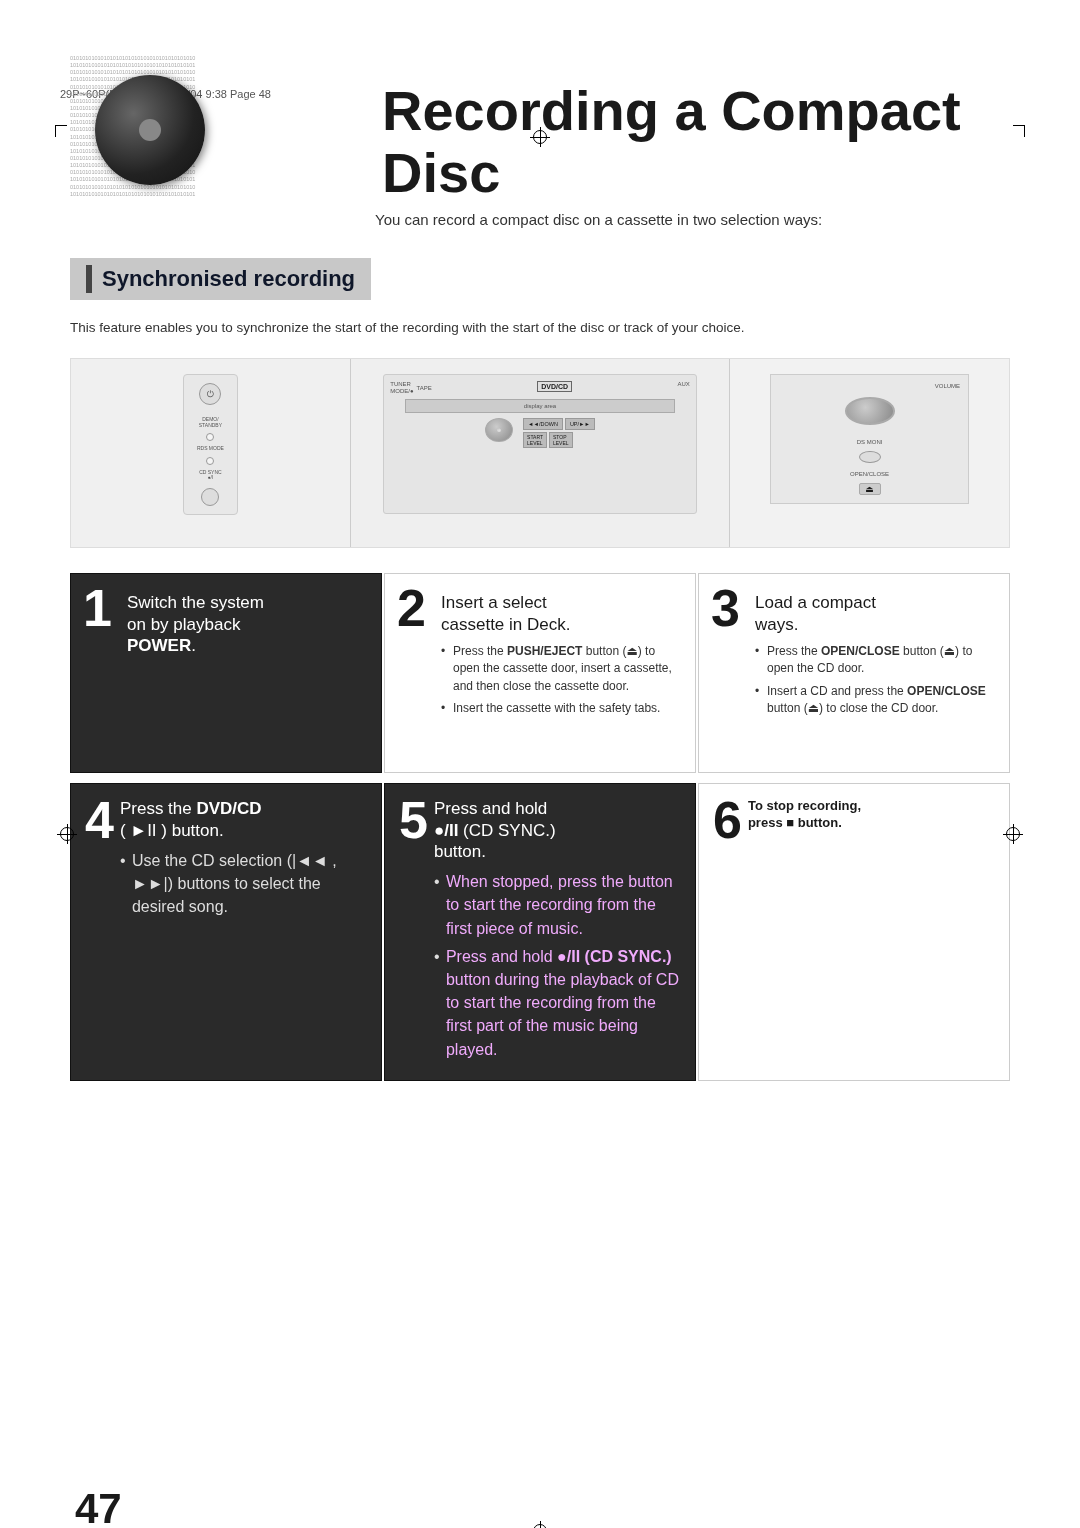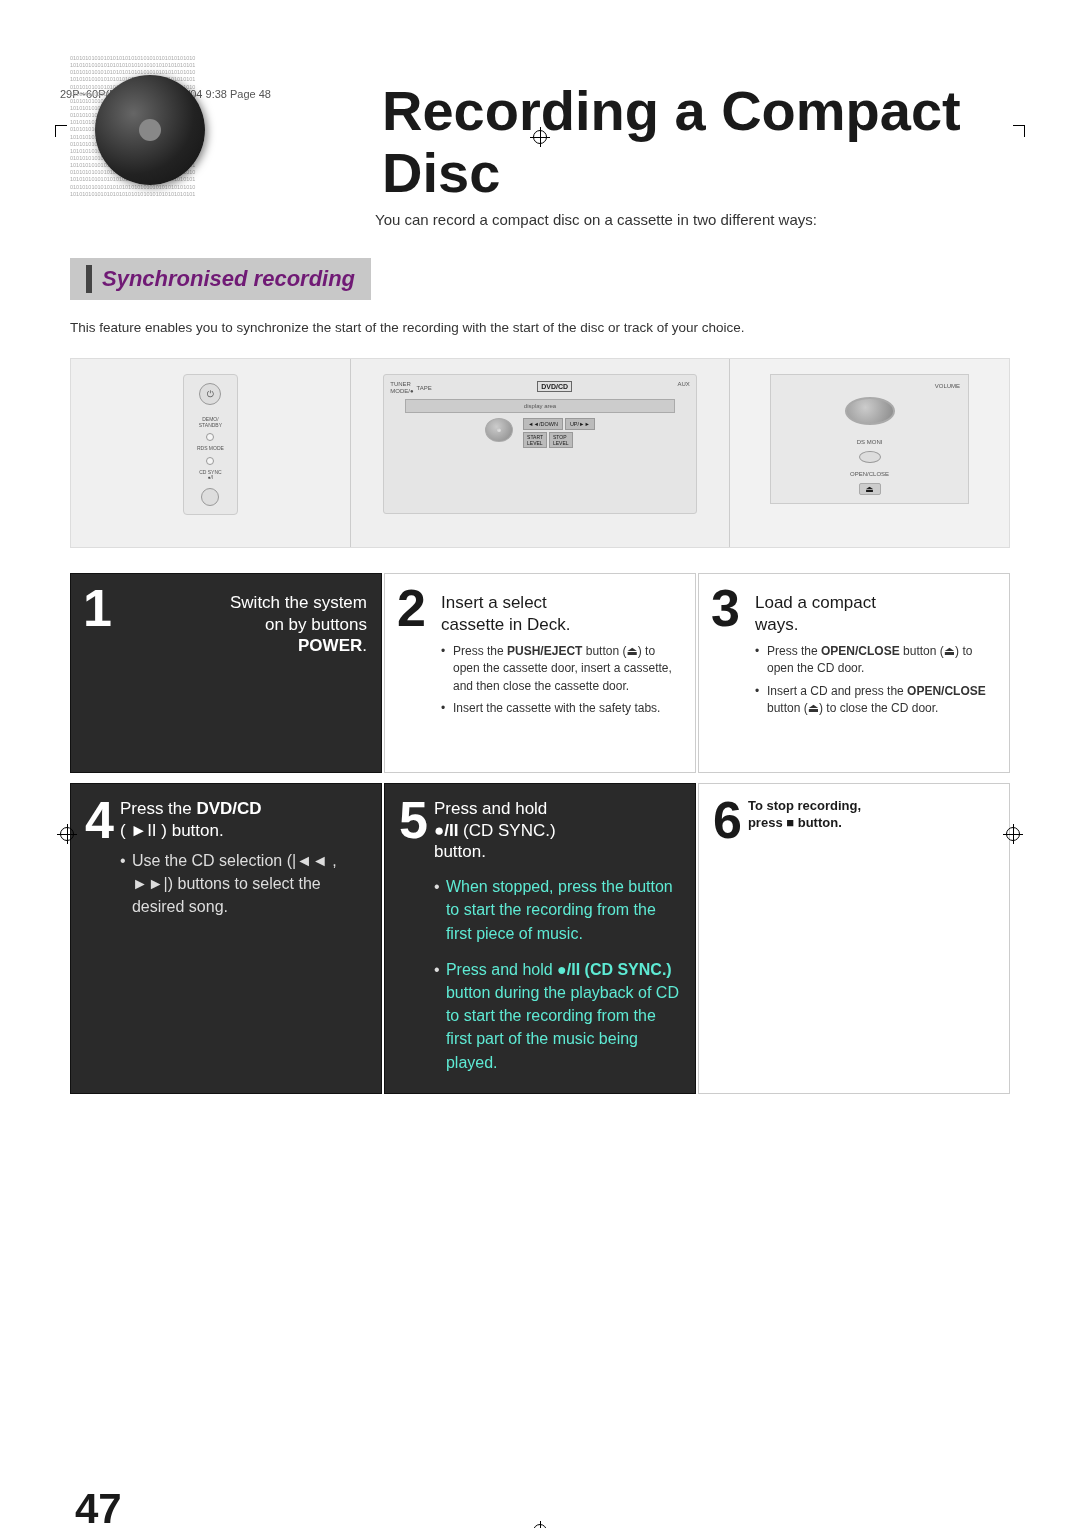--- a/index.html
+++ b/index.html
@@ -151,22 +151,21 @@
     .section-bar-accent {
       width: 6px;
       height: 28px;
       background: #444;
       margin-right: 10px;
       display: inline-block;
     }
     .section-title {
       font-size: 22px;
       font-weight: bold;
-      color: #701a75;
-      font-style: italic;
+      color: #0f172a;
     }
 
     .section-description {
       margin: 0 70px 20px 70px;
       font-size: 13.5px;
       color: #333;
       line-height: 1.5;
     }
 
     
@@ -376,21 +375,20 @@
     
     .step-box-dark {
       background: #2a2a2a;
       border: 1px solid #111;
     }
     .step-box-dark .step-number {
       color: #fff;
     }
     .step-box-dark .step-title {
       color: #fff;
-      text-align: right;
     }
     .step-box-dark .step-title strong {
       color: #fff;
     }
 
     
     .steps-grid-2 {
       margin: 2px 70px;
       display: grid;
       grid-template-columns: 1fr 1fr 1fr;
@@ -428,22 +426,21 @@
     }
 
     
     .step-box-5 {
       background: #2a2a2a;
       border: 1px solid #111;
       min-height: 200px;
       padding: 14px;
     }
     .step-5-bullets li {
-      color: #5eead4;
-      margin-top: 13px;
+      color: #f0abfc;
     }
 
     
     .step-box-6 {
       border: 1px solid #ccc;
       min-height: 200px;
       padding: 14px;
       background: #fff;
     }
 
@@ -515,21 +512,21 @@
       01010101010101010101010101010101010101010<br>
       10101010101010101010101010101010101010101<br>
       01010101010101010101010101010101010101010<br>
       10101010101010101010101010101010101010101<br>
     </div>
 
     <div class="disc-circle"></div>
 
     <div style="margin-left: 155px;">
       <div class="main-title">Recording a Compact Disc</div>
-      <div class="subtitle-text">You can record a compact disc on a cassette in two different ways:</div>
+      <div class="subtitle-text">You can record a compact disc on a cassette in two selection ways:</div>
     </div>
   </div>
 
   <div class="section-header-wrapper">
     <div class="section-header-bar">
       <span class="section-bar-accent"></span>
       <span class="section-title">Synchronised recording</span>
     </div>
   </div>
 
@@ -598,21 +595,21 @@
     </div>
   </div>
 
   <div class="steps-grid">
 
     <div class="step-box step-box-dark">
       <span class="step-number">1</span>
       <div class="step-content">
         <div class="step-title" style="color:#fff;">
           <span>Switch the system</span><br>
-          <span>on by buttons</span><br>
+          <span>on by playback</span><br>
           <strong>POWER</strong><span style="color:#fff;">.</span>
         </div>
       </div>
     </div>
 
     <div class="step-box">
       <span class="step-number">2</span>
       <div class="step-content">
         <div class="step-title">
           <span>Insert a select</span><br>

